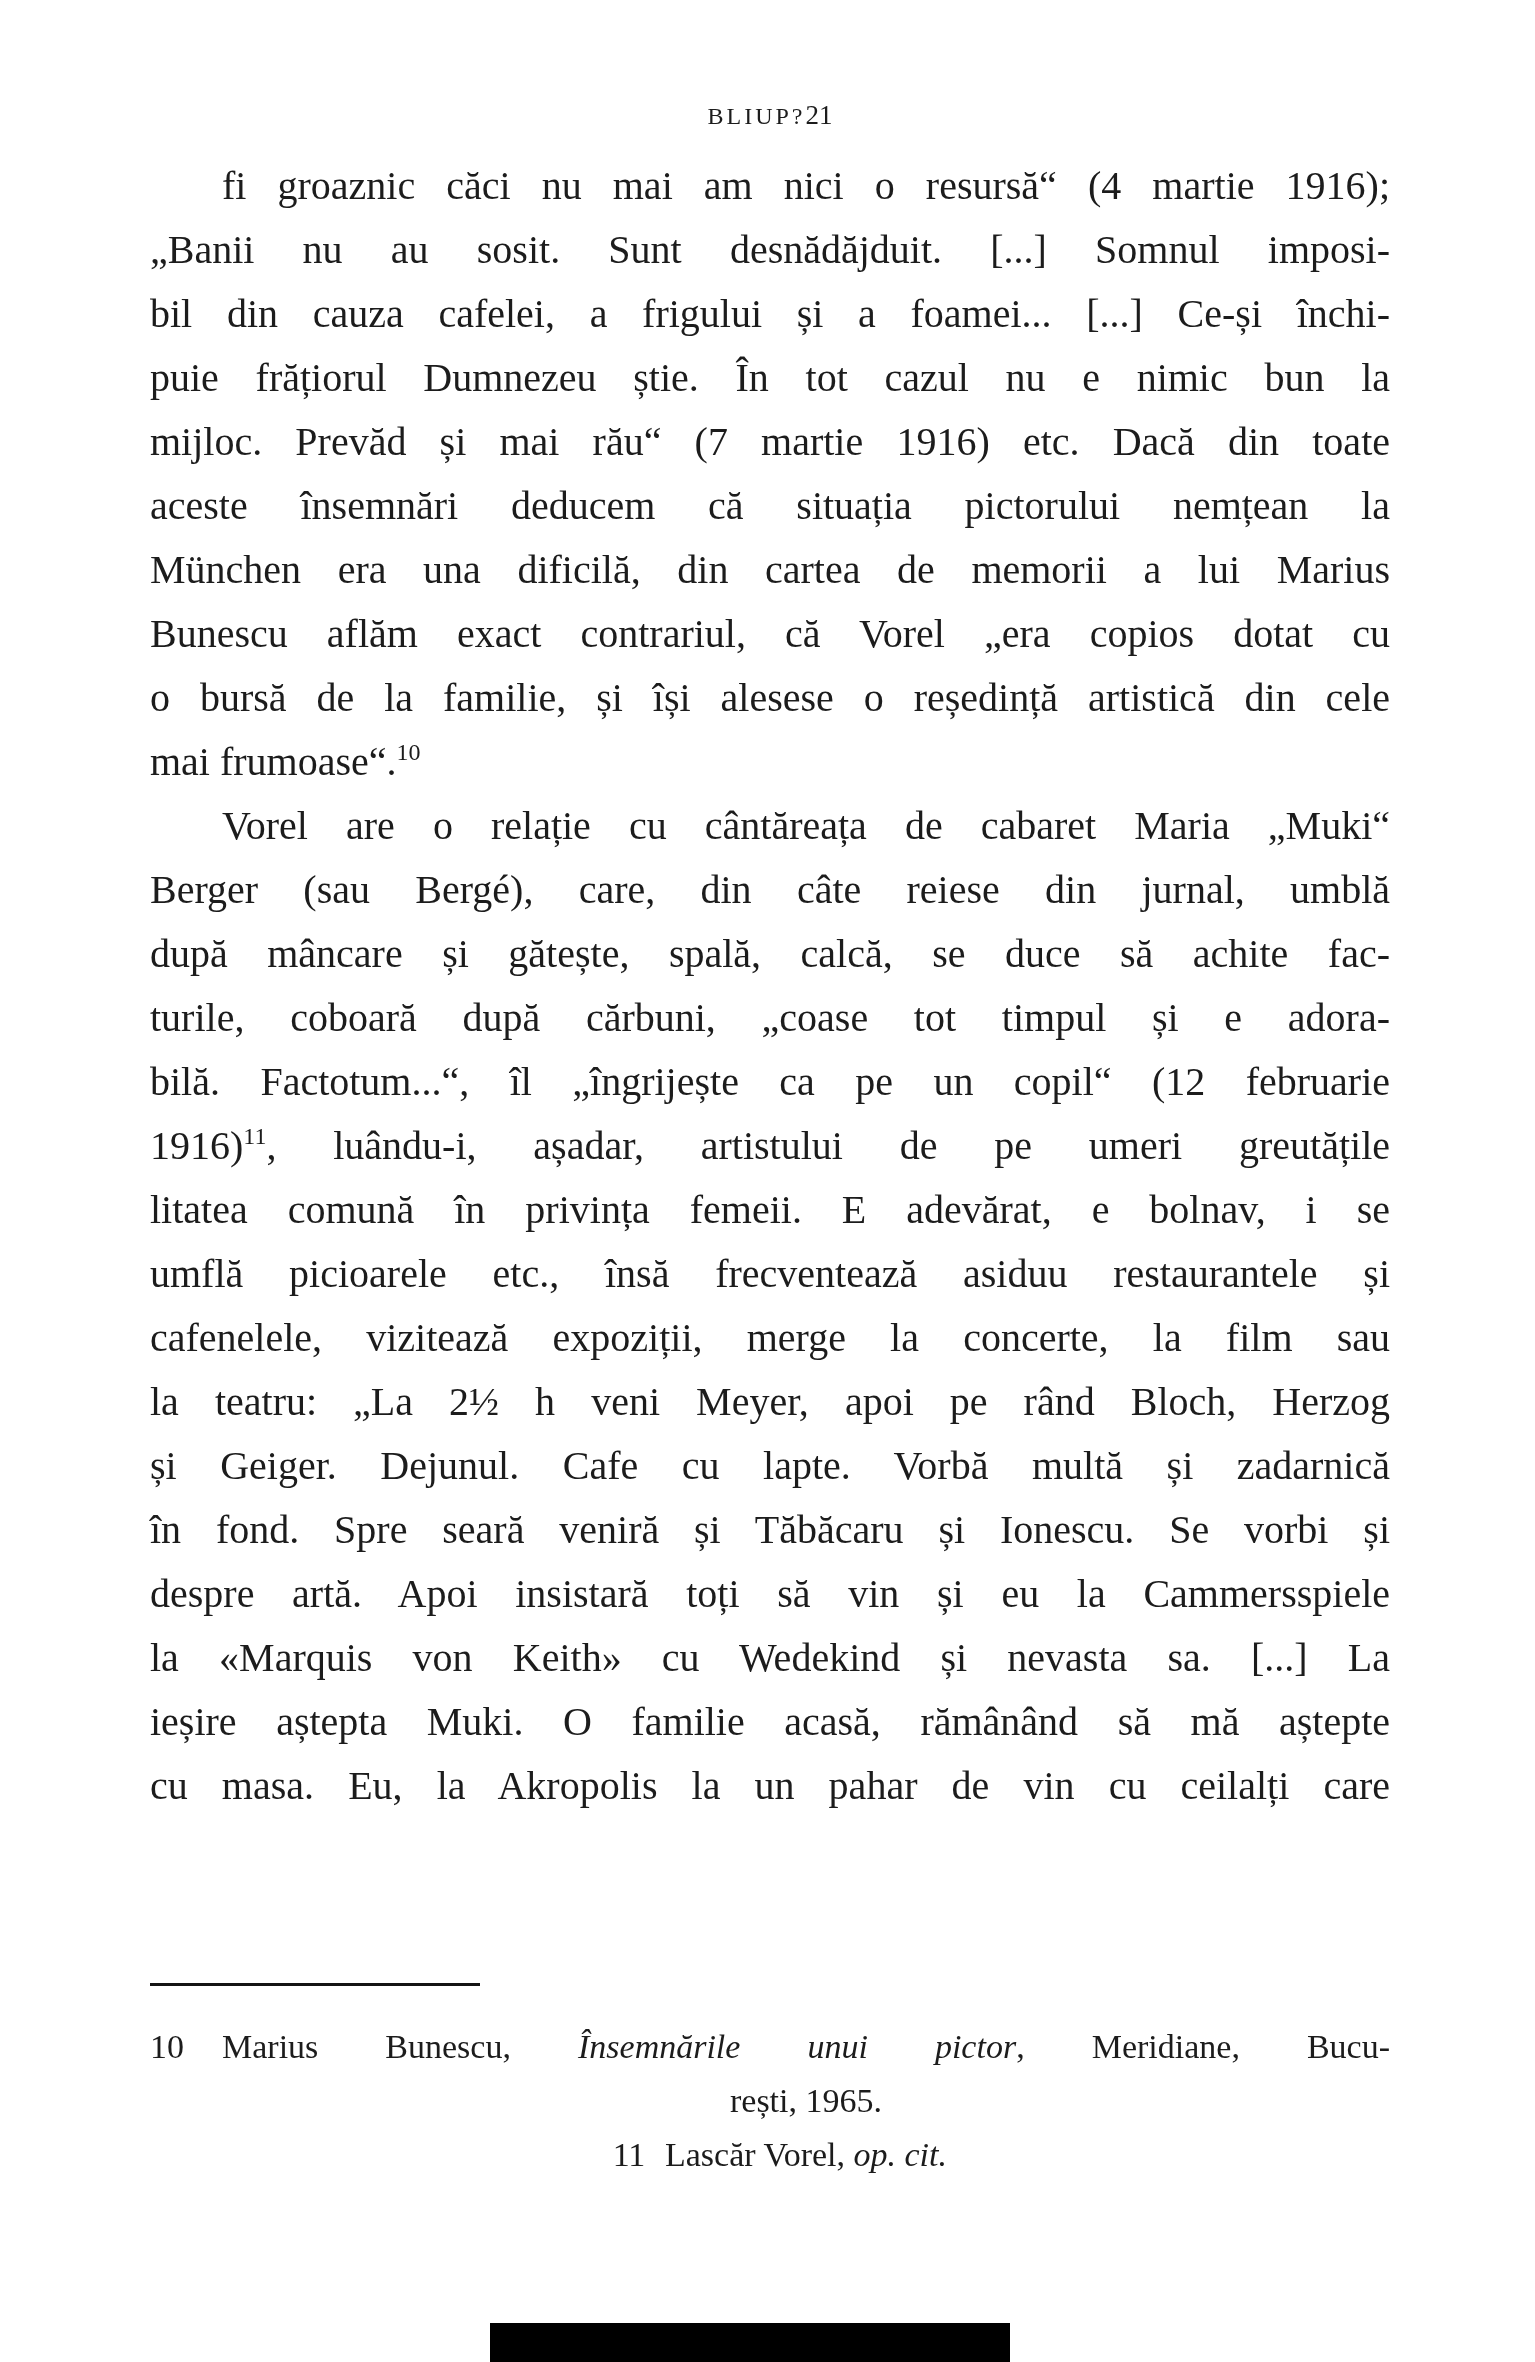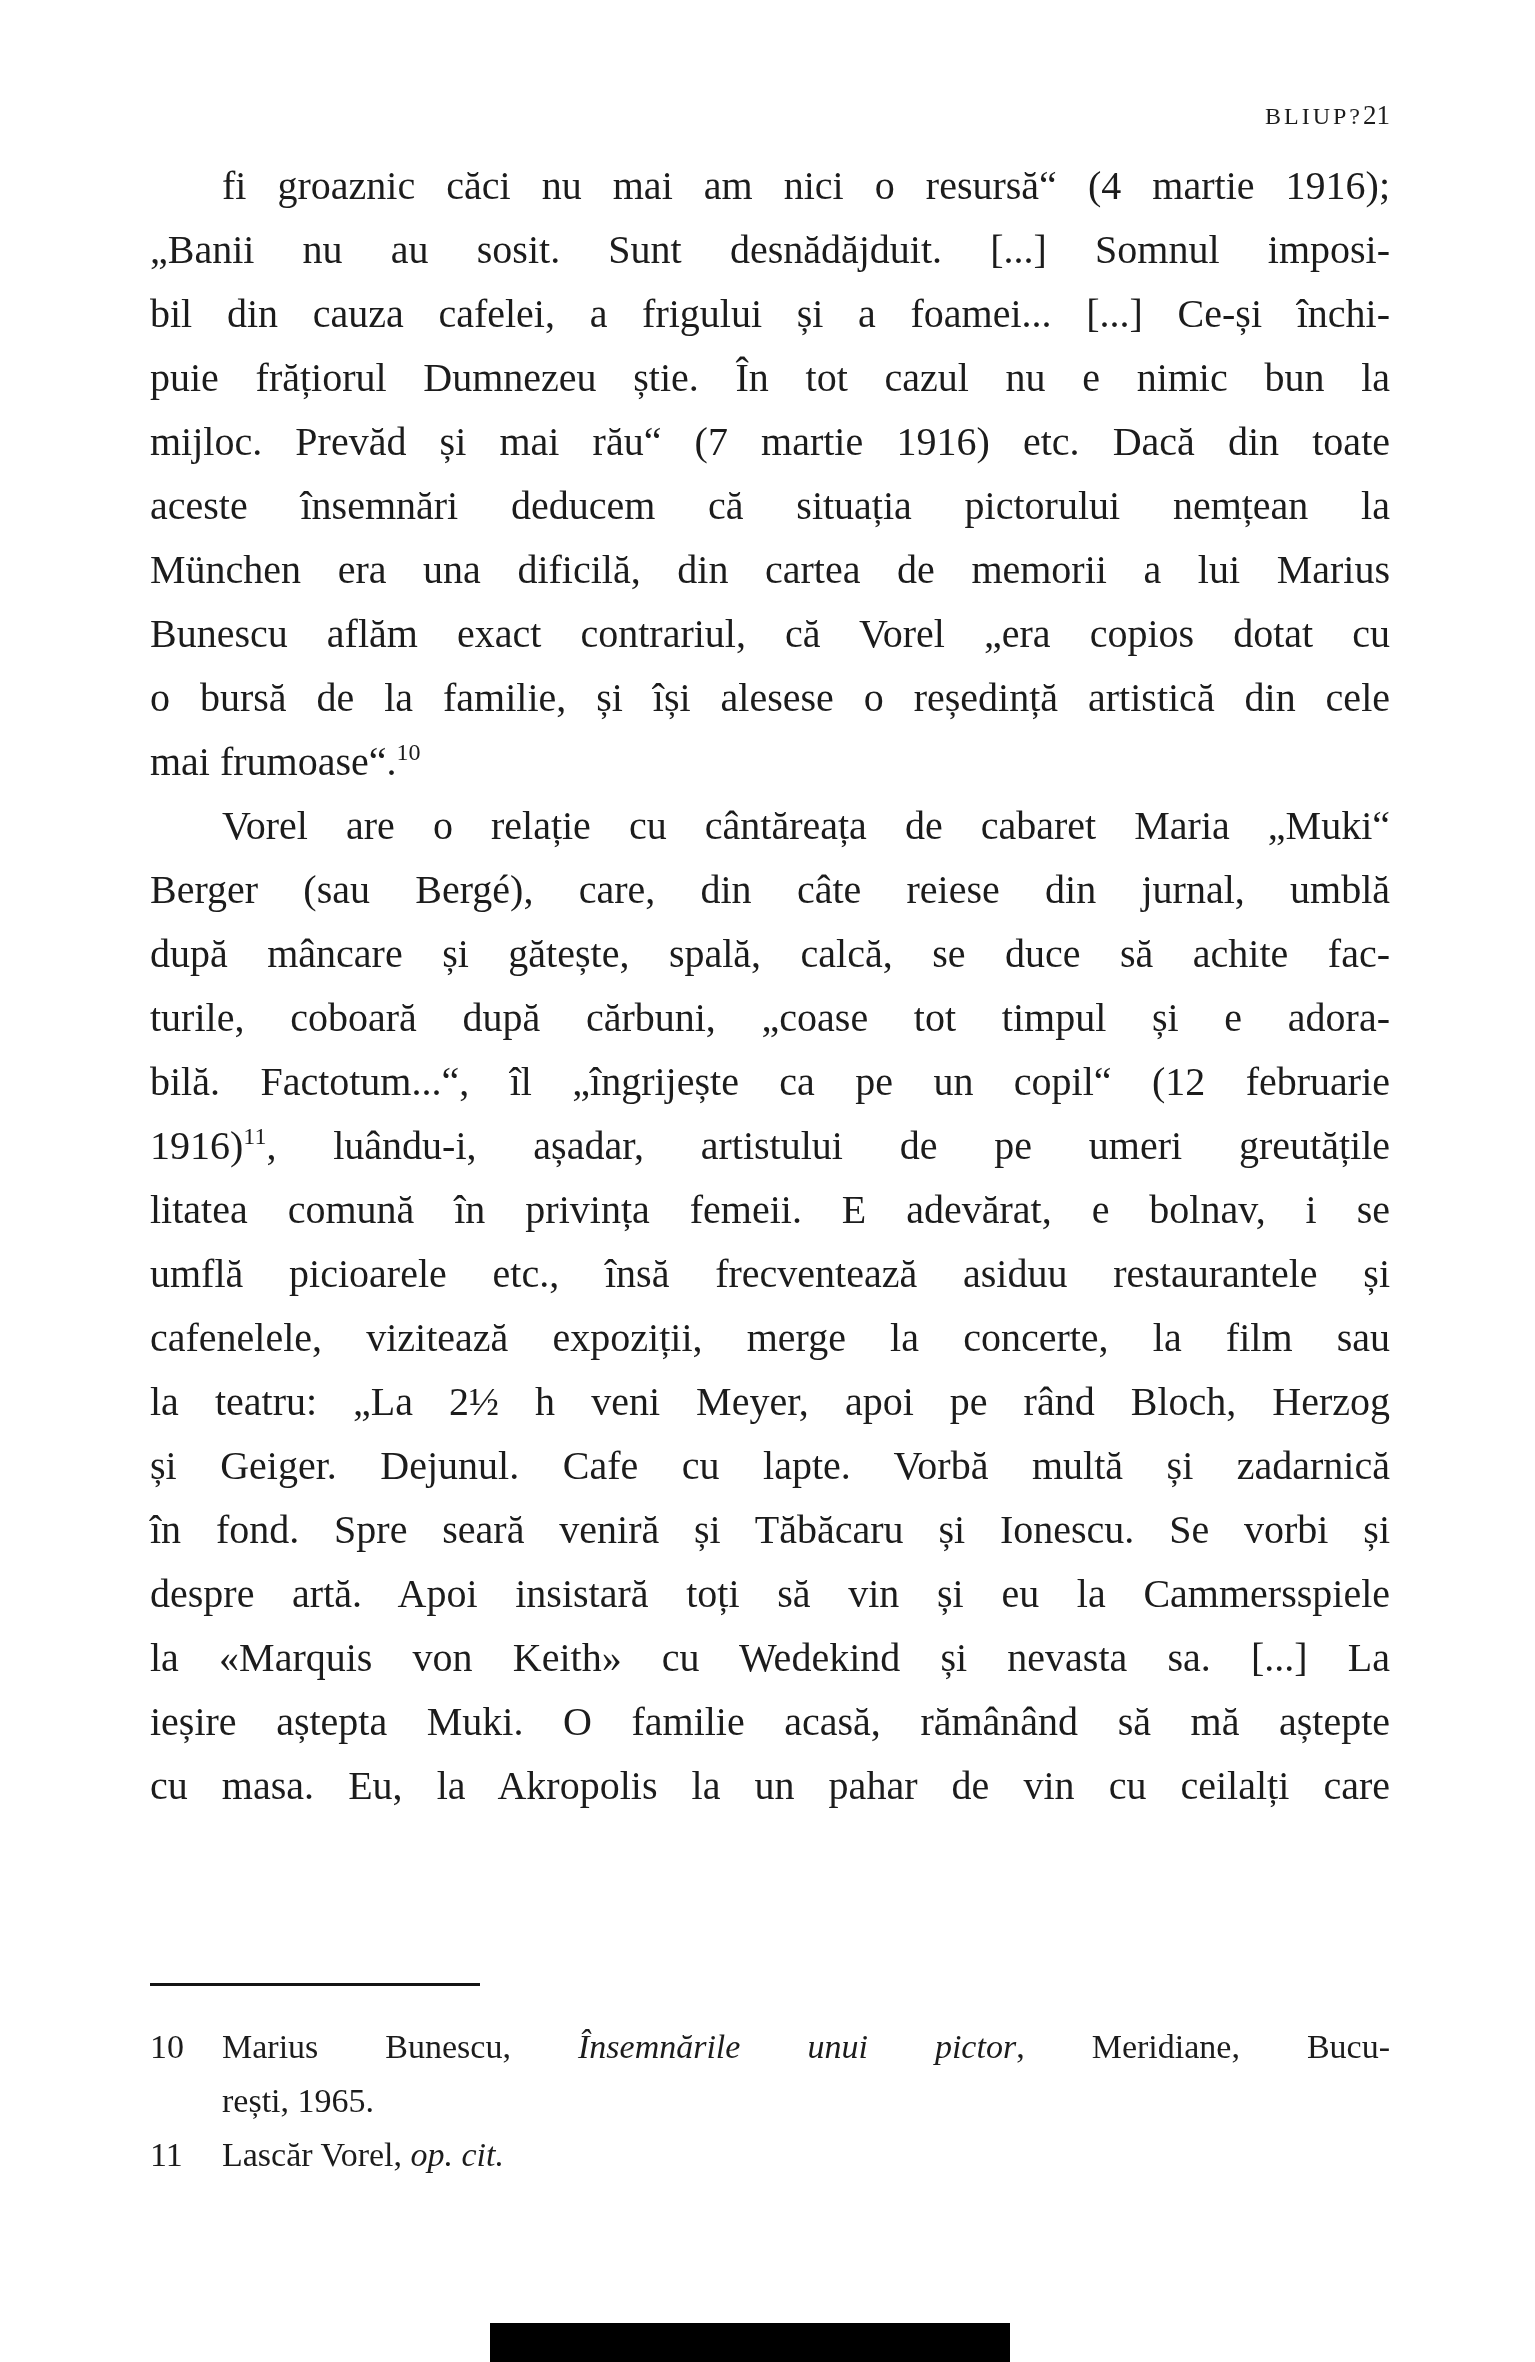--- a/index.html
+++ b/index.html
@@ -16,21 +16,21 @@
     overflow: hidden;
     font-family: "Liberation Serif", "DejaVu Serif", serif;
     color: #1c1c1c;
   }
   .header {
     position: absolute;
     top: 100px;
     left: 150px;
     width: 1240px;
     display: flex;
-    justify-content: flex-end;
+    justify-content: center;
     align-items: baseline;
   }
   .running-title {
     font-size: 24px;
     letter-spacing: 3px;
   }
   .page-number {
     font-size: 27px;
   }
   .body-text {
@@ -64,21 +64,21 @@
     font-size: 34px;
     line-height: 54px;
   }
   .fn-rule {
     width: 330px;
     height: 0;
     border-top: 3px solid #141414;
     margin-bottom: 34px;
   }
   .fn-line {
-    text-align: left;
+    text-align: center;
   }
   .fn-line.justify {
     text-align: justify;
     text-align-last: justify;
   }
   .fn-line.cont { padding-left: 72px; }
   .fn-num {
     display: inline-block;
     width: 72px;
   }

